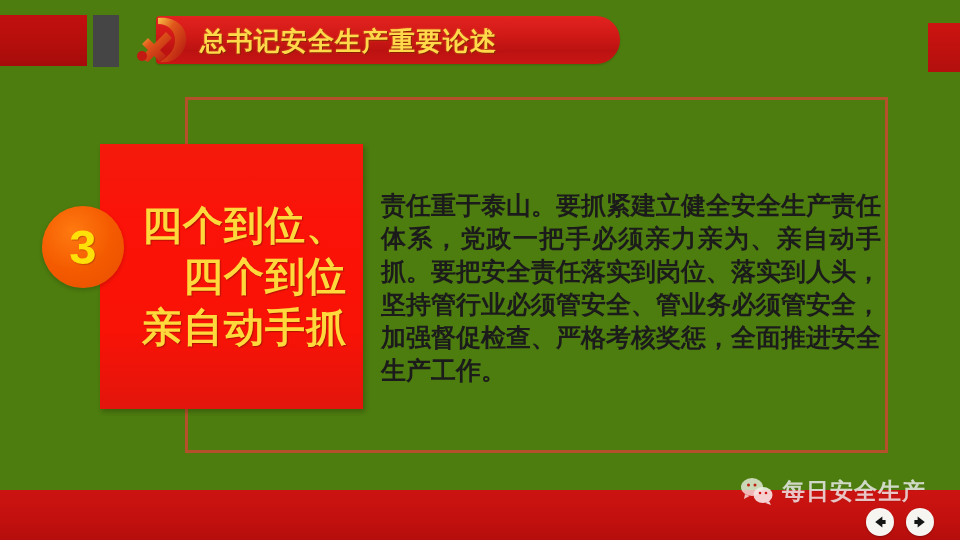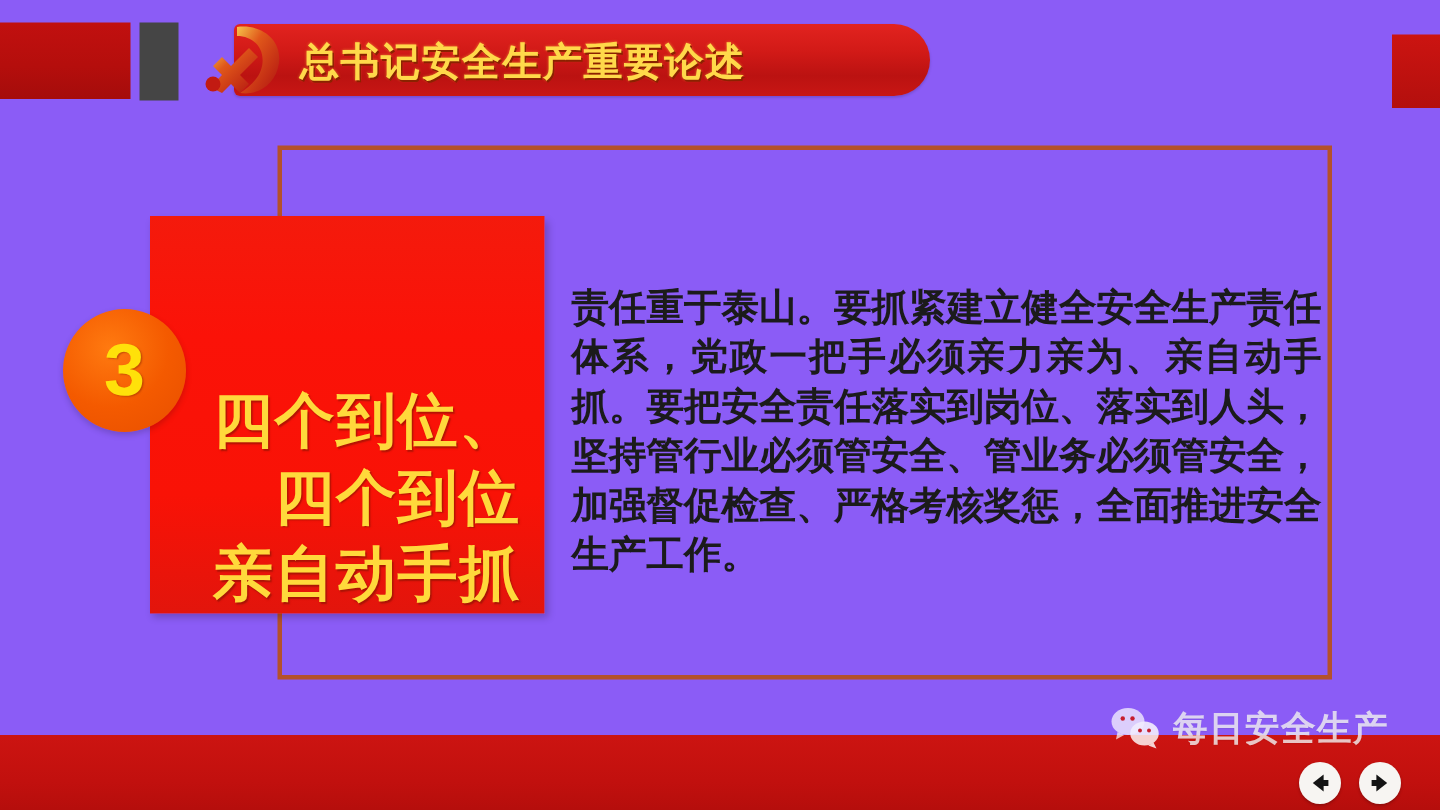--- a/index.html
+++ b/index.html
@@ -5,21 +5,21 @@
   * { margin:0; padding:0; box-sizing:border-box; }
   html, body { width:960px; height:540px; }
   body {
     font-family:"Liberation Sans","DejaVu Sans",sans-serif;
     background:#ffffff;
     overflow:hidden;
     position:relative;
   }
   #slide {
     position:absolute; left:0; top:0; width:960px; height:540px;
-    background:#8b5cf6; overflow:hidden;
+    background:#4d7c0f; overflow:hidden;
   }
 
   
   .hdr-red-block {
     position:absolute; left:0px; top:15px; width:87px; height:51px;
     background:linear-gradient(180deg,#c1100f 0%,#b50e0c 55%,#a50c0b 100%);
   }
   .hdr-dark-block {
     position:absolute; left:93px; top:15px; width:26px; height:52px;
     background:#454545;
@@ -52,21 +52,21 @@
     border:3px solid #b4512b;
     background:transparent;
   }
 
   
   .redbox {
     position:absolute; left:100px; top:144px; width:263px; height:265px;
     background:linear-gradient(180deg,#f41a0c 0%,#fb1208 30%,#f91206 70%,#e2150c 100%);
     box-shadow:2px 3px 5px rgba(0,0,0,.22);
     display:flex; flex-direction:column;
-    align-items:flex-end; justify-content:flex-end;
+    align-items:flex-end; justify-content:center;
     padding:0 16px 0 0;
   }
   .redbox-line {
     color:#ffd93b;
     font-weight:bold;
     font-size:40px;
     line-height:51px;
     letter-spacing:1px;
     white-space:nowrap;
     text-shadow:1px 1px 1px rgba(120,20,0,.55);
@@ -95,21 +95,21 @@
     letter-spacing:0px;
   }
 
   
   .bottom-bar {
     position:absolute; left:0; top:490px; width:960px; height:50px;
     background:linear-gradient(180deg,#cc1411 0%,#c2100e 60%,#b50e0c 100%);
   }
   .watermark {
     position:absolute; left:740px; top:470px; width:200px; height:42px;
-    display:flex; align-items:flex-start; gap:8px;
+    display:flex; align-items:center; gap:8px;
     opacity:.88;
   }
   .wm-icon { width:34px; height:30px; flex:0 0 34px; }
   .wm-text {
     font-size:23px; font-weight:bold; color:#f0f0f0;
     letter-spacing:1px; white-space:nowrap;
     text-shadow:0 1px 1px rgba(0,0,0,.10);
     opacity:.92;
   }
   .navbtns {

